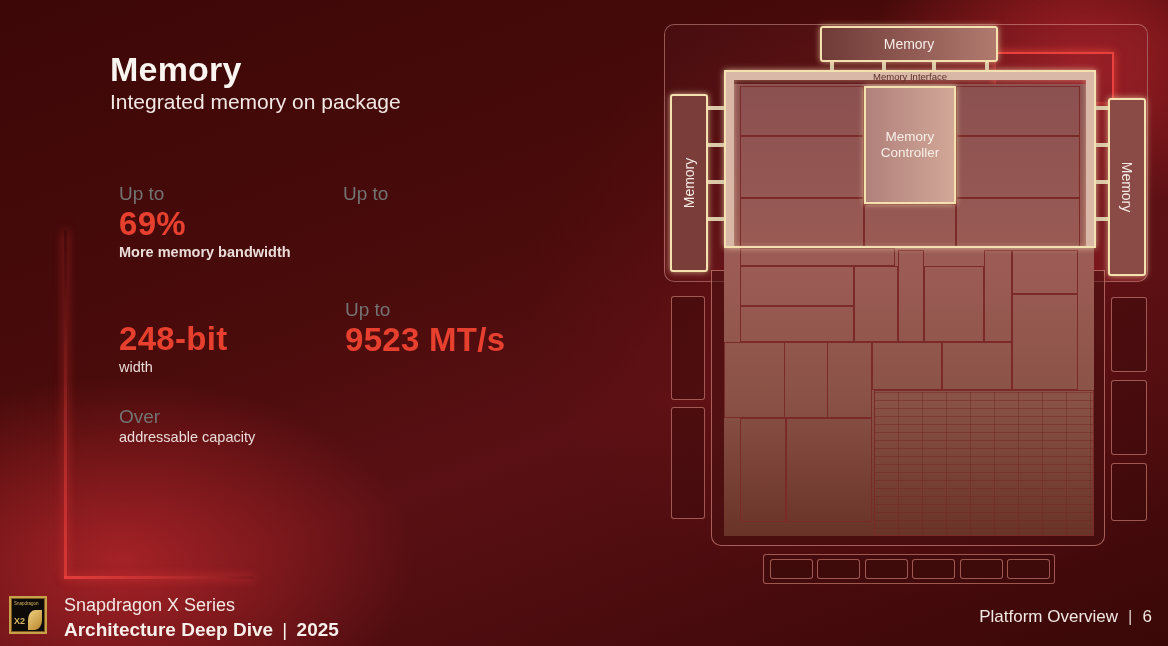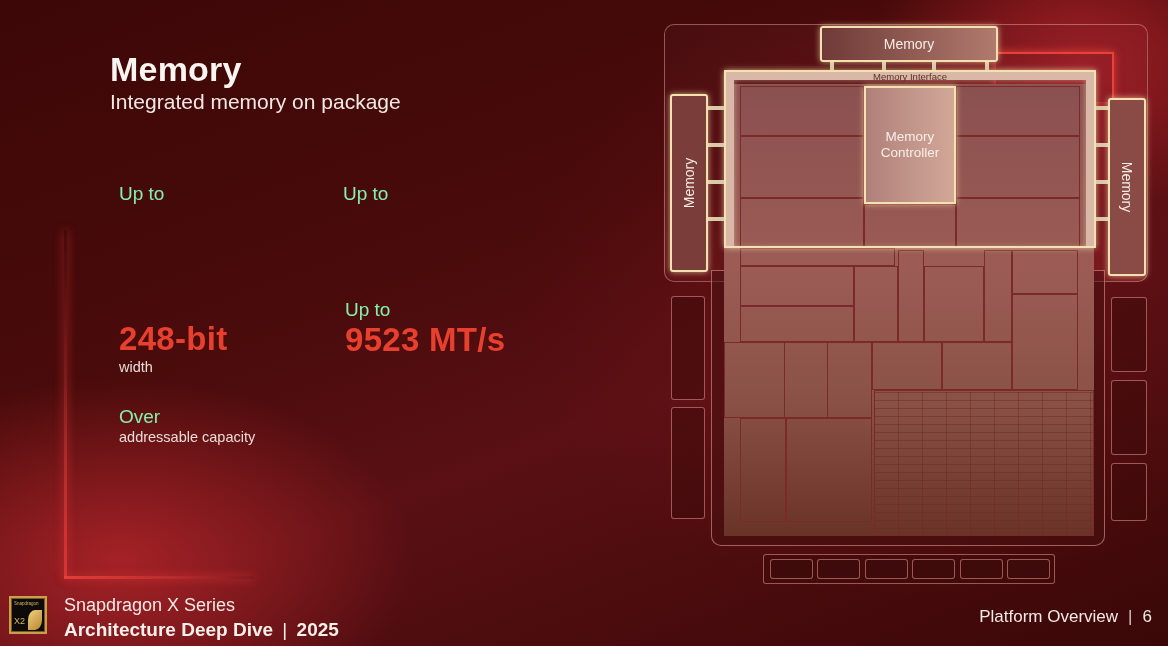--- a/index.html
+++ b/index.html
@@ -30,32 +30,32 @@
   }
   .title {
     position:absolute; left:110px; top:50px;
     font-size:34px; font-weight:bold; color:#fbf5f1; letter-spacing:0.2px;
   }
   .subtitle {
     position:absolute; left:110px; top:90px;
     font-size:21px; color:#f2e8e4;
   }
   .stat { position:absolute; }
-  .stat .pre { font-size:19px; color:#86efac; line-height:22px; }
+  .stat .pre { font-size:19px; color:#737373; line-height:22px; }
   .stat .val { font-size:33px; font-weight:bold; color:#e8402f; line-height:38px; letter-spacing:0.3px; }
   .stat .desc { font-size:14.5px; color:#eadcd8; line-height:18px; }
   .stat .desc.b { font-weight:bold; }
 
   .footer-logo {
     position:absolute; left:9px; top:596px; width:38px; height:38px;
     background:#0d0a08; border:2px solid #c9a04a;
     box-shadow: inset 0 0 0 1px #7a5a20;
   }
   .footer-logo .brand { position:absolute; left:3px; top:3px; font-size:4.5px; color:#d8b860; }
-  .footer-logo .x2 { position:absolute; left:3px; top:18px; font-size:9px; color:#d8b860; font-weight:normal; }
+  .footer-logo .x2 { position:absolute; left:3px; top:18px; font-size:9px; color:#d8b860; font-weight:bold; }
   .footer-logo .swoosh {
     position:absolute; right:3px; top:12px; width:14px; height:20px;
     border-radius: 50% 0 50% 0;
     background: linear-gradient(135deg,#f0d080,#b8862e);
   }
   .footer-line1 { position:absolute; left:64px; top:595px; font-size:18px; color:#f2e8e4; }
   .footer-line2 { position:absolute; left:64px; top:619px; font-size:19px; font-weight:bold; color:#f7efe9; }
   .footer-right { position:absolute; right:16px; top:607px; font-size:17px; color:#f2e8e4; }
   .footer-right .sep { margin:0 10px; color:#d8c8c2; }
 
@@ -127,20 +127,22 @@
 
 <div class="bg"></div>
 <div class="glow-line-v"></div>
 <div class="glow-line-h"></div>
 
 <div class="title">Memory</div>
 <div class="subtitle">Integrated memory on package</div>
 
 <div class="stat" style="left:119px; top:183px;">
   <div class="pre">Up to</div>
+  <div class="val">69%</div>
+  <div class="desc b">More memory bandwidth</div>
 </div>
 
 <div class="stat" style="left:343px; top:183px;">
   <div class="pre">Up to</div>
 </div>
 
 <div class="stat" style="left:119px; top:320px;">
   <div class="val">248-bit</div>
   <div class="desc">width</div>
 </div>

